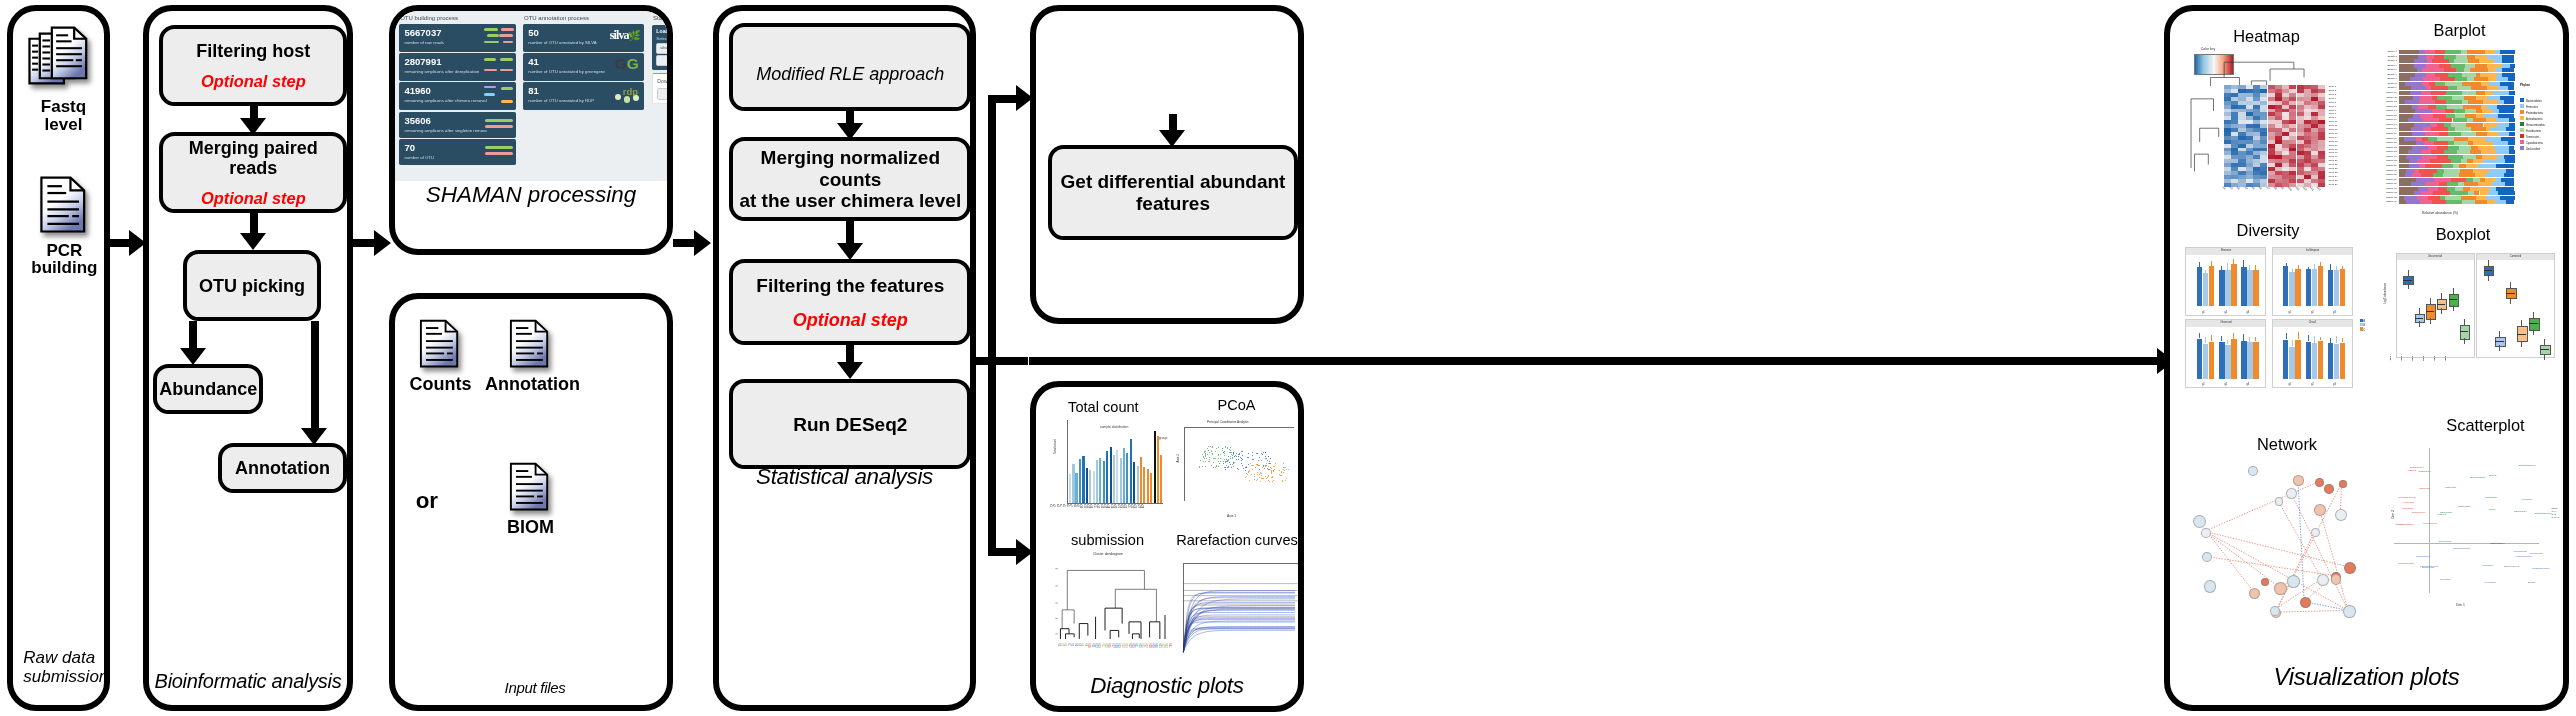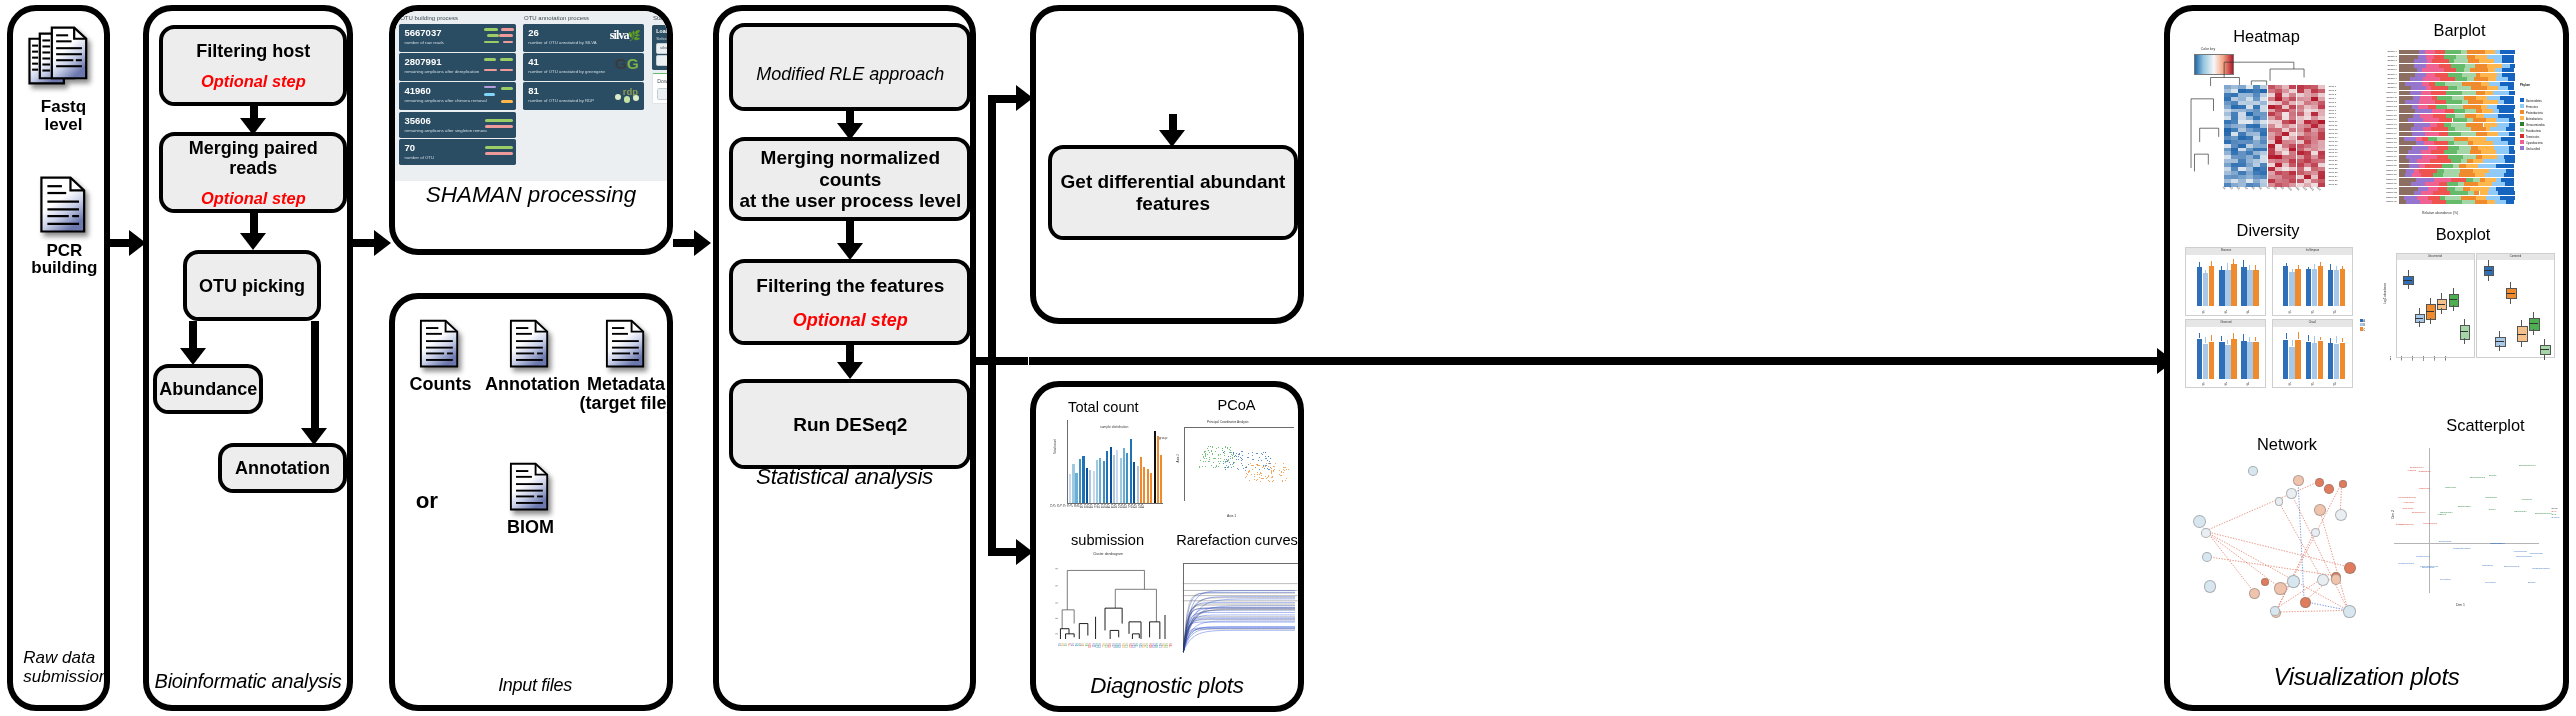--- a/index.html
+++ b/index.html
@@ -227,21 +227,21 @@
         <div class="cap" style="position:absolute;left:5.2px;top:15.5px;font-size:4.3px;white-space:nowrap;overflow:hidden;width:77px;">number of OTU</div>
         <div class="spark" style="left:84px;top:6.9px;width:33px;height:13.8px;">
           <i style="left:1.7px;top:0px;width:27.6px;background:#9ccc65;"></i>
           <i style="left:1.7px;top:6px;width:27.6px;background:#ef9a9a;"></i>
         </div>
       </div>
 
       <div class="shotcol-title" style="position:absolute;left:129px;top:4.3px;font-size:6px;">OTU annotation process</div>
 
       <div class="statcard" style="position:absolute;left:128px;top:13px;width:121px;height:27.6px;">
-        <div class="num" style="position:absolute;left:5.2px;top:2.6px;font-size:9.5px;">26</div>
+        <div class="num" style="position:absolute;left:5.2px;top:2.6px;font-size:9.5px;">50</div>
         <div class="cap" style="position:absolute;left:5.2px;top:15.5px;font-size:4.3px;white-space:nowrap;overflow:hidden;width:77px;">number of OTU annotated by SILVA</div>
         <div style="position:absolute;right:3.4px;top:4.3px;color:#fff;font-weight:bold;font-size:12px;letter-spacing:-0.9px;font-family:'Liberation Serif',serif;">silva<span style="color:#7cb342;font-size:10.3px;">🌿</span></div>
       </div>
 
       <div class="statcard" style="position:absolute;left:128px;top:42px;width:121px;height:27.6px;">
         <div class="num" style="position:absolute;left:5.2px;top:2.6px;font-size:9.5px;">41</div>
         <div class="cap" style="position:absolute;left:5.2px;top:15.5px;font-size:4.3px;white-space:nowrap;overflow:hidden;width:77px;">number of OTU annotated by greengenes</div>
         <div style="position:absolute;right:5.2px;top:2.6px;font-weight:bold;font-size:15.5px;color:#3b3b3b;line-height:1;">G<span style="color:#7cb342;">G</span></div>
       </div>
 
@@ -319,41 +319,20 @@
               <line x1="11" y1="40" x2="48" y2="40"></line>
             <line x1="11" y1="48" x2="36" y2="48"></line>
               <line x1="40" y1="48" x2="48" y2="48"></line>
             <line x1="11" y1="57" x2="48" y2="57"></line>
           </g>
         </svg>
       </span>
       <div class="iconlabel" style="font-size:18px;margin-top:1.7px;">Annotation</div>
     </div>
 
-    <div style="position:absolute;left:183px;top:19px;width:96px;text-align:center;">
-      <span class="doc">
-        <svg width="45" height="52" viewBox="0 0 62 70">
-          <g stroke="#000" stroke-width="2.6">
-            <path d="M4 3 h34 l16 15 v48 h-50 z" fill="url(#gdoc)"></path>
-            <path d="M38 3 v15 h16" fill="none"></path>
-          </g>
-          <g stroke="#000" stroke-width="2.6" stroke-linecap="butt">
-            <line x1="11" y1="13" x2="28" y2="13"></line>
-              <line x1="11" y1="21" x2="33" y2="21"></line>
-            <line x1="11" y1="31" x2="48" y2="31"></line>
-              <line x1="11" y1="40" x2="48" y2="40"></line>
-            <line x1="11" y1="48" x2="36" y2="48"></line>
-              <line x1="40" y1="48" x2="48" y2="48"></line>
-            <line x1="11" y1="57" x2="48" y2="57"></line>
-          </g>
-        </svg>
-      </span>
-      <div class="iconlabel" style="font-size:18px;margin-top:1.7px;">Metadata</div>
-      <div class="iconlabel" style="font-size:18px;">(target file)</div>
-    </div>
 
     <div style="position:absolute;left:20.7px;top:189px;font-size:22.4px;font-weight:bold;">or</div>
 
     <div style="position:absolute;left:90px;top:162px;width:91px;text-align:center;">
       <span class="doc">
         <svg width="45" height="52" viewBox="0 0 62 70">
           <g stroke="#000" stroke-width="2.6">
             <path d="M4 3 h34 l16 15 v48 h-50 z" fill="url(#gdoc)"></path>
             <path d="M38 3 v15 h16" fill="none"></path>
           </g>
@@ -364,37 +343,37 @@
               <line x1="11" y1="40" x2="48" y2="40"></line>
             <line x1="11" y1="48" x2="36" y2="48"></line>
               <line x1="40" y1="48" x2="48" y2="48"></line>
             <line x1="11" y1="57" x2="48" y2="57"></line>
           </g>
         </svg>
       </span>
       <div class="iconlabel" style="font-size:18px;margin-top:1.7px;">BIOM</div>
     </div>
 
-    <div class="panel-caption" style="font-size:18px;bottom:8.6px;margin-left:8px;">Input files</div>
+    <div class="panel-caption" style="font-size:15px;bottom:8.6px;margin-left:8px;">Input files</div>
   </div>
 
   <div class="harrow" style="left:673px;top:239px;width:22.4px;"></div>
   <div class="hhead" style="left:694px;top:230px;"></div>
 
   <div class="panel" style="left:713px;top:5.2px;width:263px;height:706px;">
 
     <div class="step" style="left:10.3px;top:12px;width:242px;height:88px;">
       <div class="subi" style="font-size:18px;margin-top:13.8px;">Modified RLE approach</div>
     </div>
     <div class="varrow" style="left:127px;top:100px;height:15.5px;"></div>
     <div class="vhead" style="left:118px;top:112px;"></div>
 
     <div class="step" style="left:10.3px;top:126px;width:242px;height:84px;">
       <div class="t" style="font-size:19px;">Merging normalized counts</div>
-      <div class="t" style="font-size:19px;">at the user process level</div>
+      <div class="t" style="font-size:19px;">at the user chimera level</div>
     </div>
     <div class="varrow" style="left:127px;top:210px;height:26px;"></div>
     <div class="vhead" style="left:118px;top:232px;"></div>
 
     <div class="step" style="left:10.3px;top:248px;width:242px;height:86px;">
       <div class="t" style="font-size:19px;">Filtering the features</div>
       <div class="opt" style="font-size:18px;margin-top:13.8px;">Optional step</div>
     </div>
     <div class="varrow" style="left:127px;top:334px;height:20.7px;"></div>
     <div class="vhead" style="left:118px;top:351px;"></div>

